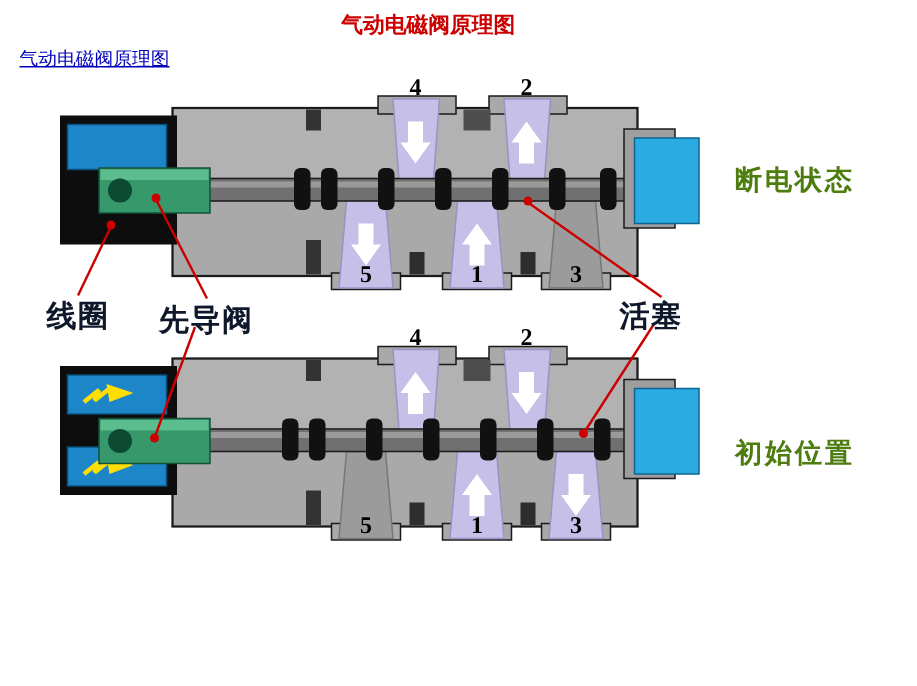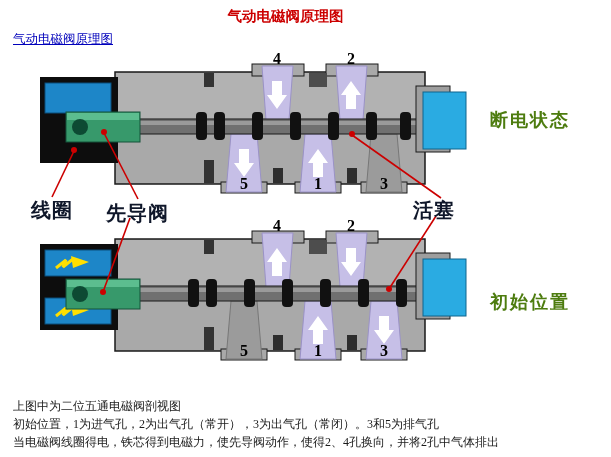--- a/index.html
+++ b/index.html
@@ -152,19 +152,14 @@
   <div class="num" style="left:309px;top:342px">1</div>
   <div class="num" style="left:375px;top:342px">3</div>
 
   <div class="part-label" style="left:31px;top:197px">线圈</div>
   <div class="part-label" style="left:106px;top:200px">先导阀</div>
   <div class="part-label" style="left:413px;top:197px">活塞</div>
 
   <div class="state-label" style="left:490px;top:108px">断电状态</div>
   <div class="state-label" style="left:490px;top:290px">初始位置</div>
 
-  <div class="footer">
-    <div>上图中为二位五通电磁阀剖视图</div>
-    <div>初始位置，1为进气孔，2为出气孔（常开），3为出气孔（常闭）。3和5为排气孔</div>
-    <div>当电磁阀线圈得电，铁芯得到电磁力，使先导阀动作，使得2、4孔换向，并将2孔中气体排出</div>
-  </div>
 
 </div>
 
 </body></html>

